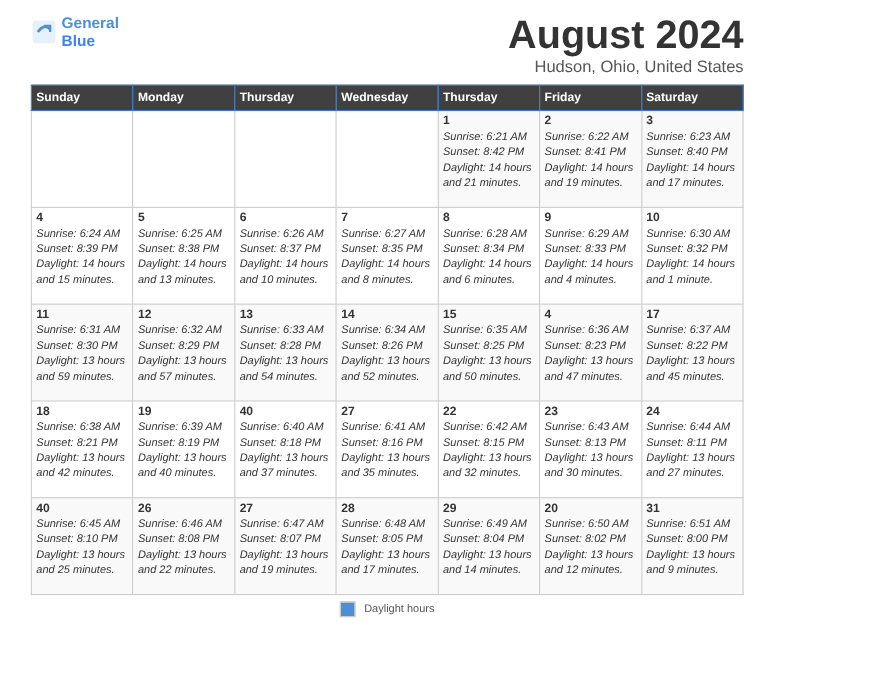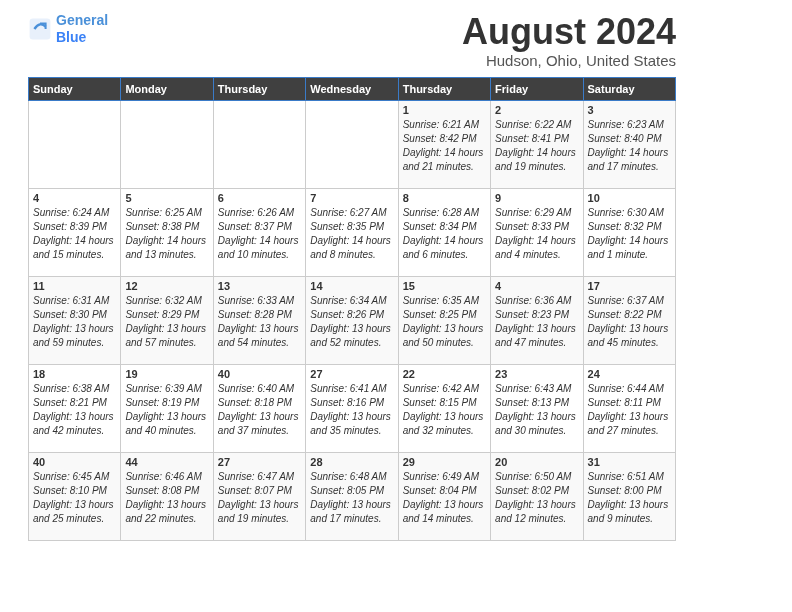--- a/index.html
+++ b/index.html
@@ -353,21 +353,21 @@
         <tr>
           <td>
           <span class="day-num">40</span>
           <div class="cell-text">
             Sunrise: 6:45 AM<br>
             Sunset: 8:10 PM<br>
             Daylight: 13 hours and 25 minutes.
           </div>
         </td>
           <td>
-          <span class="day-num">44</span>
+          <span class="day-num">26</span>
           <div class="cell-text">
             Sunrise: 6:46 AM<br>
             Sunset: 8:08 PM<br>
             Daylight: 13 hours and 22 minutes.
           </div>
         </td>
           <td>
           <span class="day-num">27</span>
           <div class="cell-text">
             Sunrise: 6:47 AM<br>
@@ -404,13 +404,17 @@
           <div class="cell-text">
             Sunrise: 6:51 AM<br>
             Sunset: 8:00 PM<br>
             Daylight: 13 hours and 9 minutes.
           </div>
         </td>
         </tr>
       </tbody>
   </table>
 
+  <div class="footer">
+    <div class="legend-box"></div>
+    <span>Daylight hours</span>
+  </div>
 </div>
 
 </body></html>

